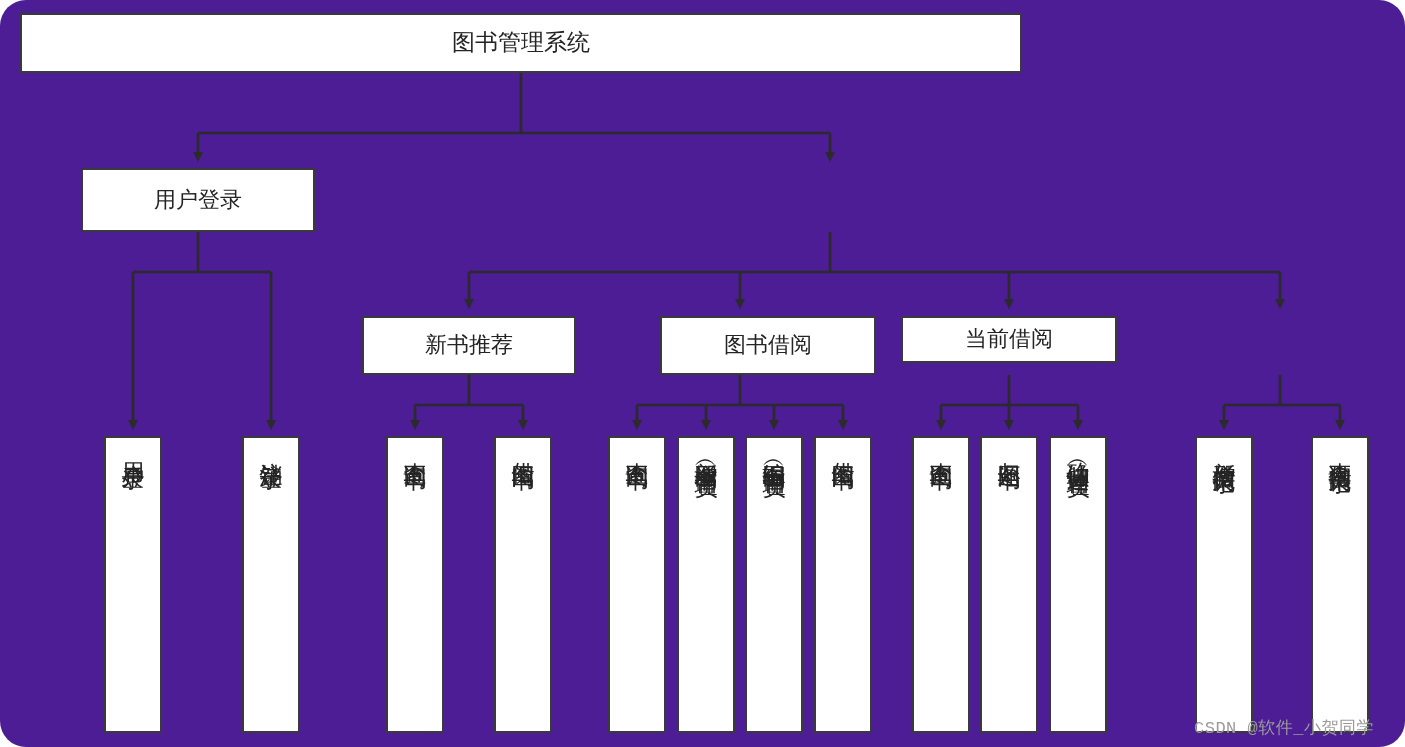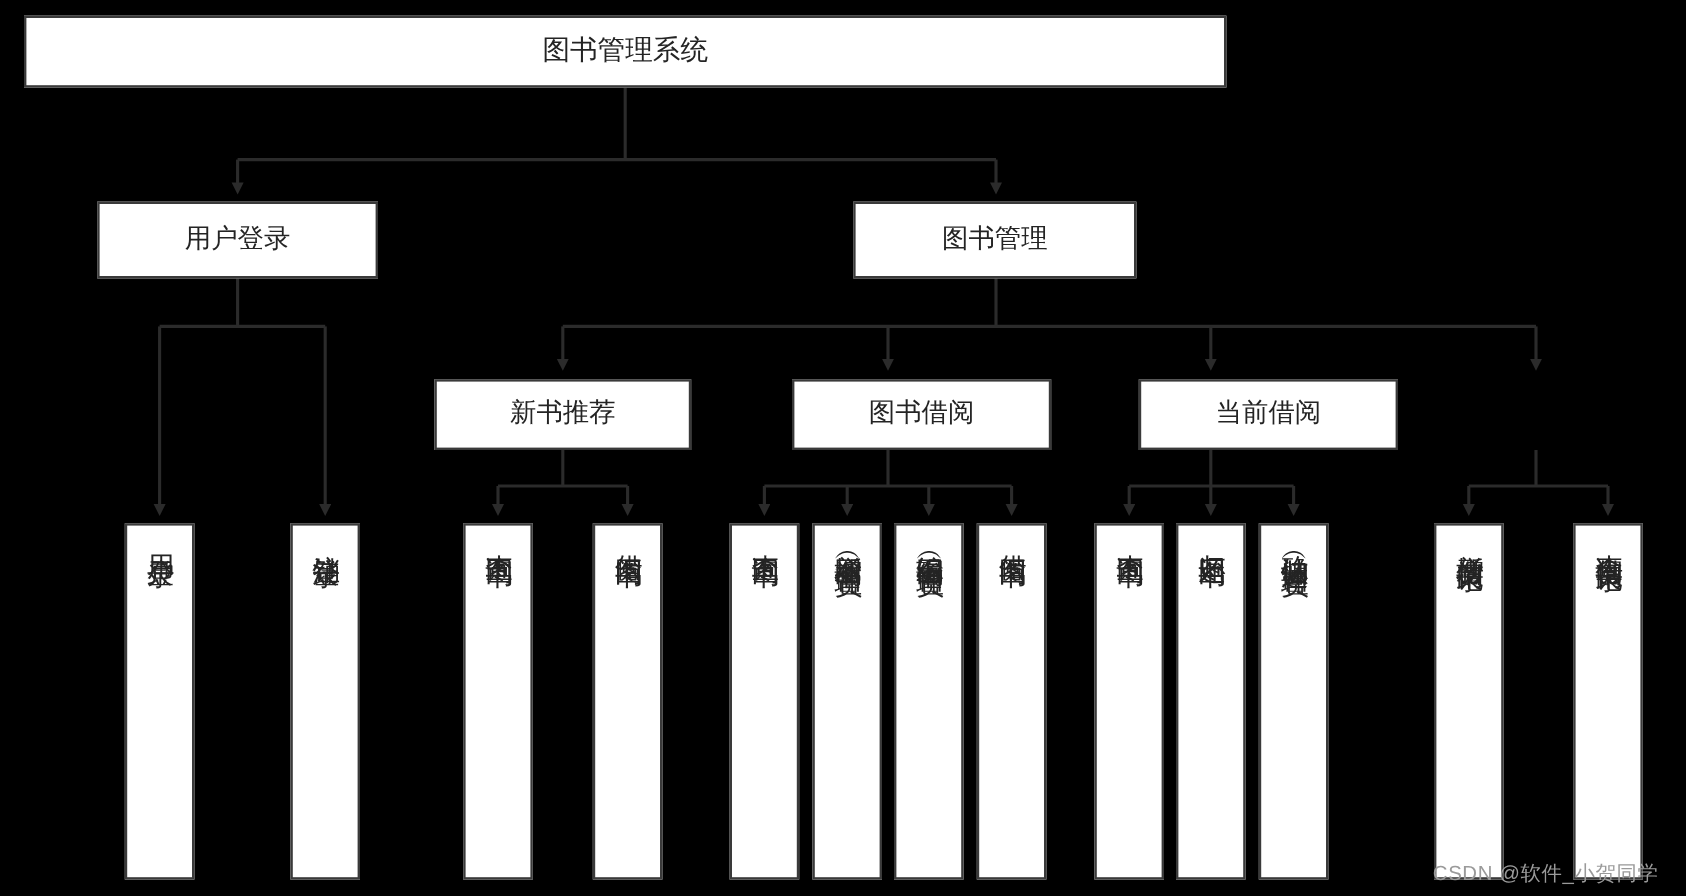--- a/index.html
+++ b/index.html
@@ -9,22 +9,23 @@
     background: #ffffff;
   }
   body {
     font-family: "DejaVu Sans", "Liberation Sans", sans-serif;
     color: #1a1a1a;
   }
   #canvas {
     position: relative;
     width: 1405px;
     height: 747px;
-    background: #000000;
+    background: #4c1d95;
     overflow: hidden;
+    border-radius: 26px;
   }
   svg.edges {
     position: absolute;
     left: 0;
     top: 0;
     width: 1405px;
     height: 747px;
     pointer-events: none;
   }
   .node {
@@ -63,21 +64,21 @@
     letter-spacing: 2px;
     line-height: 1;
   }
   .watermark {
     position: absolute;
     font-size: 17px;
     color: #9a9a9a;
     letter-spacing: 0.5px;
     white-space: nowrap;
     z-index: 3;
-    font-family: Liberation Sans, sans-serif;
+    font-family: Liberation Mono, monospace;
   }
 </style>
 </head>
 <body>
 
 <div id="canvas">
 
   <svg class="edges" viewBox="0 0 1405 747" xmlns="http://www.w3.org/2000/svg">
     <defs>
       <marker id="arrow" markerWidth="11" markerHeight="11" refX="1" refY="5" orient="auto" markerUnits="userSpaceOnUse">
@@ -128,31 +129,28 @@
     </g>
   </svg>
 
   <div class="node h root" style="left:20px; top:13px; width:1002px; height:60px;">
     <span class="label">图书管理系统</span>
   </div>
 
   <div class="node h" style="left:81px; top:168px; width:234px; height:64px;">
     <span class="label">用户登录</span>
   </div>
-  <div class="node h" style="left:711px; top:168px; width:236px; height:64px;">
-    <span class="label">图书管理</span>
-  </div>
 
   <div class="node h" style="left:362px; top:316px; width:214px; height:59px;">
     <span class="label">新书推荐</span>
   </div>
   <div class="node h" style="left:632px; top:316px; width:216px; height:59px;margin-left:28px;">
     <span class="label">图书借阅</span>
   </div>
-  <div class="node h" style="left:901px; top:316px; width:216px; height:59px;margin-left:48px;">
+  <div class="node h" style="left:901px; top:316px; width:216px; height:47px;">
     <span class="label">当前借阅</span>
   </div>
 
   <div class="node v" style="left:104px; top:436px; width:58px; height:297px;">
     <span class="label">用户登录</span>
   </div>
   <div class="node v" style="left:242px; top:436px; width:58px; height:297px;">
     <span class="label">注销登录</span>
   </div>
 

